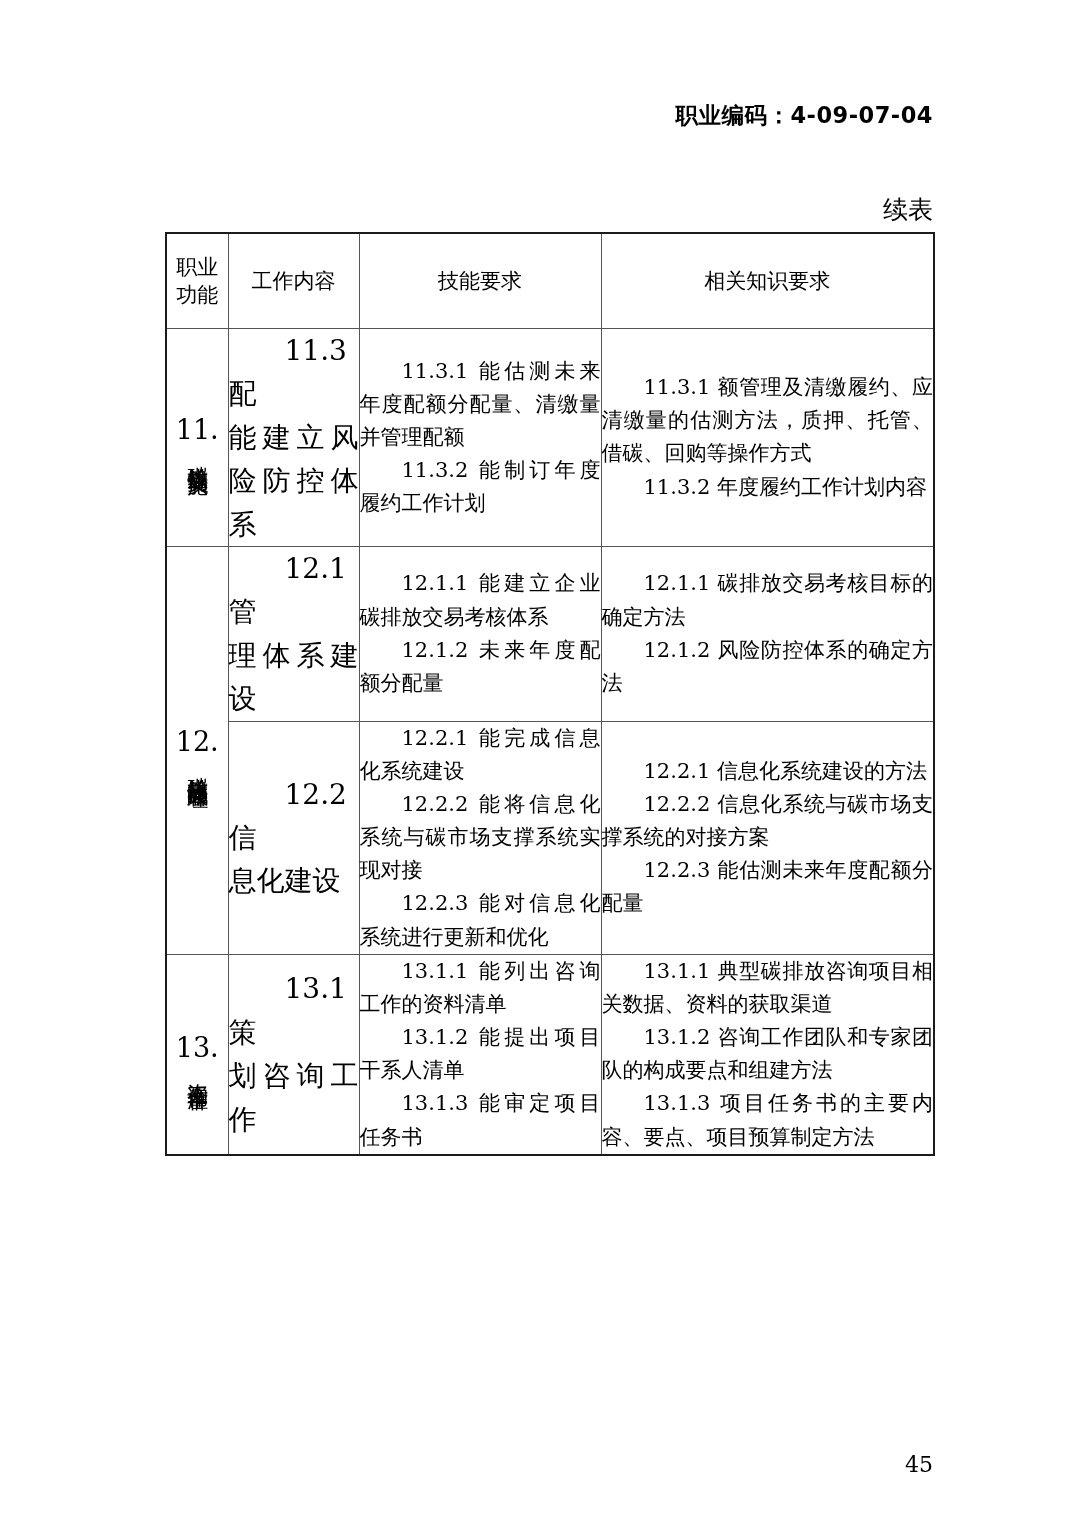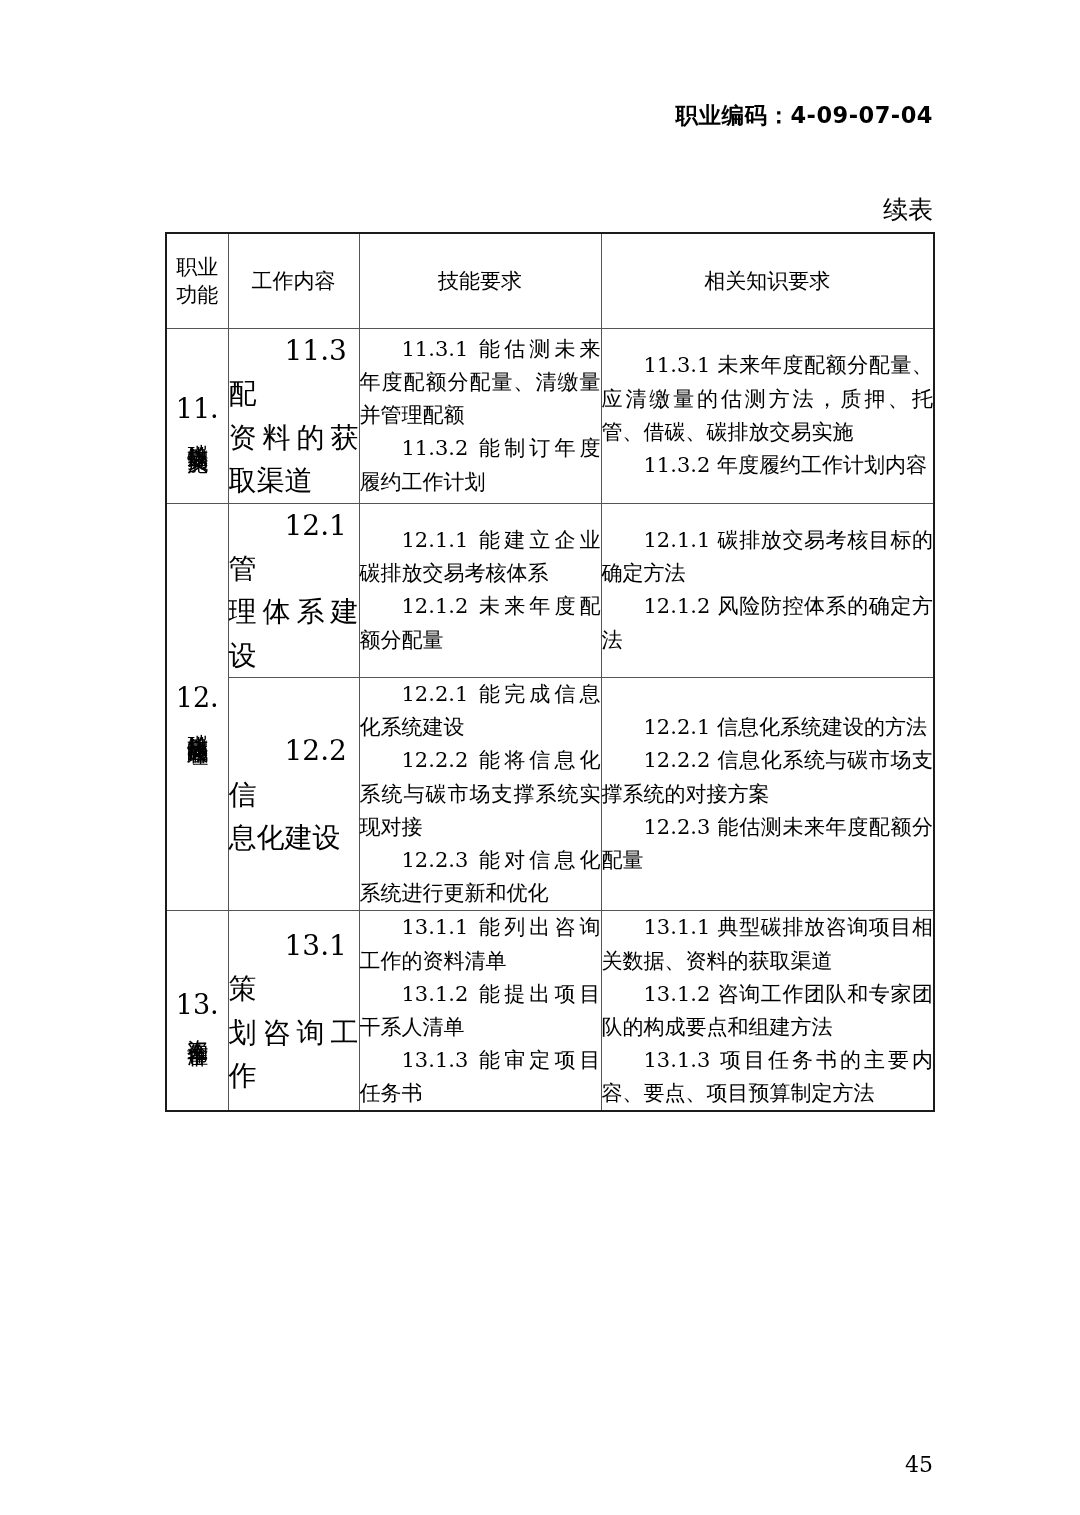--- a/index.html
+++ b/index.html
@@ -193,28 +193,28 @@
 
         <tr>
           <td class="fn-cell" rowspan="1">
             <div class="fn-inner">
               <span class="fn-num">11.</span>
               <span class="fn-text">碳排放交易实施</span>
             </div>
           </td>
           <td class="wc-cell">
             <span class="wc-first">11.3　配</span>
-            <span class="wc-rest">资料的获取渠道</span>
+            <span class="wc-rest">能建立风险防控体系</span>
           </td>
           <td class="body-cell">
             <p class="entry">11.3.1 能估测未来年度配额分配量、清缴量并管理配额</p>
             <p class="entry">11.3.2 能制订年度履约工作计划</p>
           </td>
           <td class="body-cell">
-            <p class="entry">11.3.1 未来年度配额分配量、应清缴量的估测方法，质押、托管、借碳、碳排放交易实施</p>
+            <p class="entry">11.3.1 额管理及清缴履约、应清缴量的估测方法，质押、托管、借碳、回购等操作方式</p>
             <p class="entry">11.3.2 年度履约工作计划内容</p>
           </td>
         </tr>
 
         <tr>
           <td class="fn-cell" rowspan="2">
             <div class="fn-inner">
               <span class="fn-num">12.</span>
               <span class="fn-text">碳排放交易战略管理</span>
             </div>

